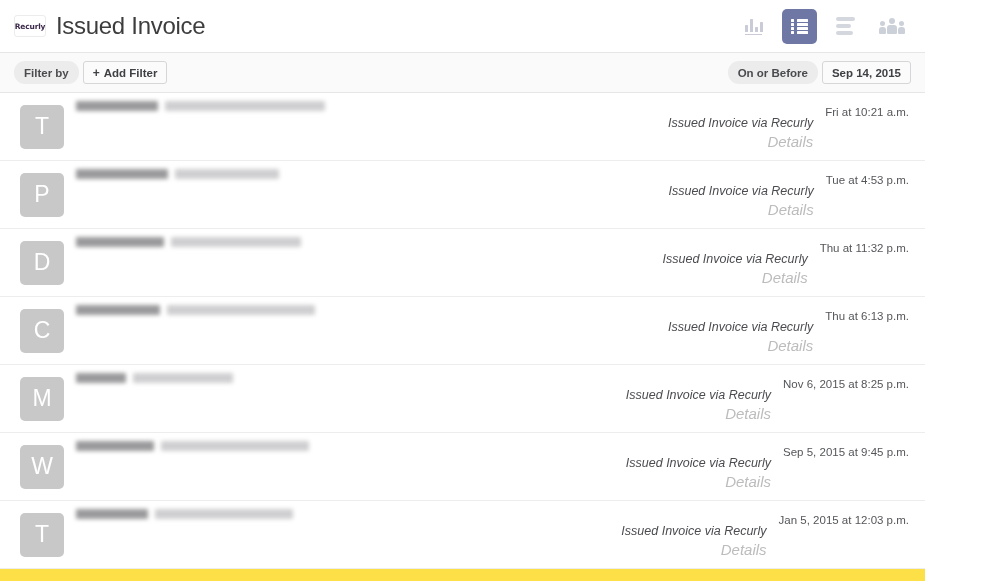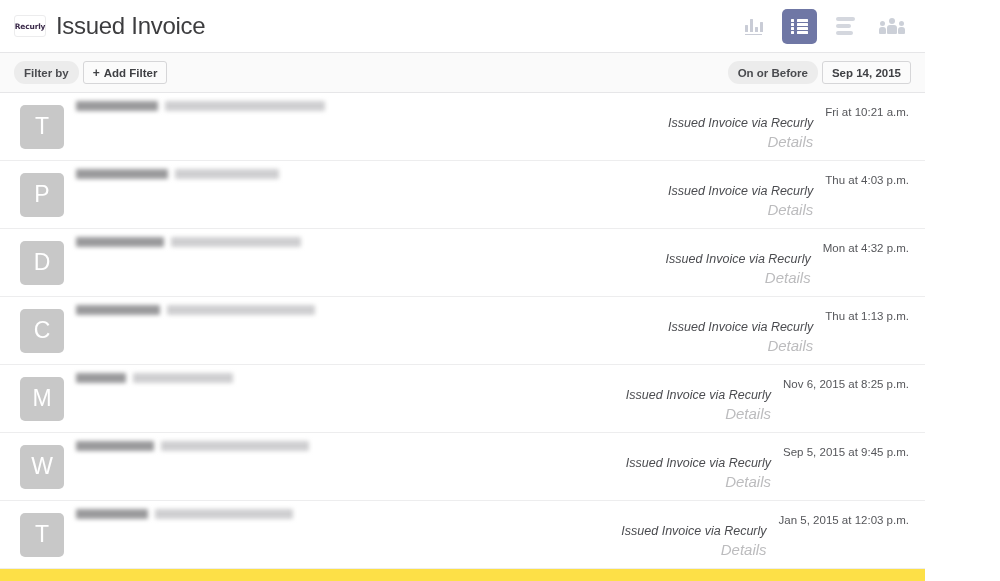--- a/index.html
+++ b/index.html
@@ -273,45 +273,45 @@
       <div class="row">
         <div class="avatar">P</div>
         <div class="row-body">
           <div class="redact-line">
             <span class="redact dark" style="width:92px"></span>
             <span class="redact light" style="width:104px"></span>
           </div>
           <div class="row-action">Issued Invoice via Recurly</div>
           <div class="row-details">Details</div>
         </div>
-        <div class="row-time">Thu at 4:03 p.m.</div>
+        <div class="row-time">Tue at 4:53 p.m.</div>
       </div>
       <div class="row">
         <div class="avatar">D</div>
         <div class="row-body">
           <div class="redact-line">
             <span class="redact dark" style="width:88px"></span>
             <span class="redact light" style="width:130px"></span>
           </div>
           <div class="row-action">Issued Invoice via Recurly</div>
           <div class="row-details">Details</div>
         </div>
-        <div class="row-time">Mon at 4:32 p.m.</div>
+        <div class="row-time">Thu at 11:32 p.m.</div>
       </div>
       <div class="row">
         <div class="avatar">C</div>
         <div class="row-body">
           <div class="redact-line">
             <span class="redact dark" style="width:84px"></span>
             <span class="redact light" style="width:148px"></span>
           </div>
           <div class="row-action">Issued Invoice via Recurly</div>
           <div class="row-details">Details</div>
         </div>
-        <div class="row-time">Thu at 1:13 p.m.</div>
+        <div class="row-time">Thu at 6:13 p.m.</div>
       </div>
       <div class="row">
         <div class="avatar">M</div>
         <div class="row-body">
           <div class="redact-line">
             <span class="redact dark" style="width:50px"></span>
             <span class="redact light" style="width:100px"></span>
           </div>
           <div class="row-action">Issued Invoice via Recurly</div>
           <div class="row-details">Details</div>

